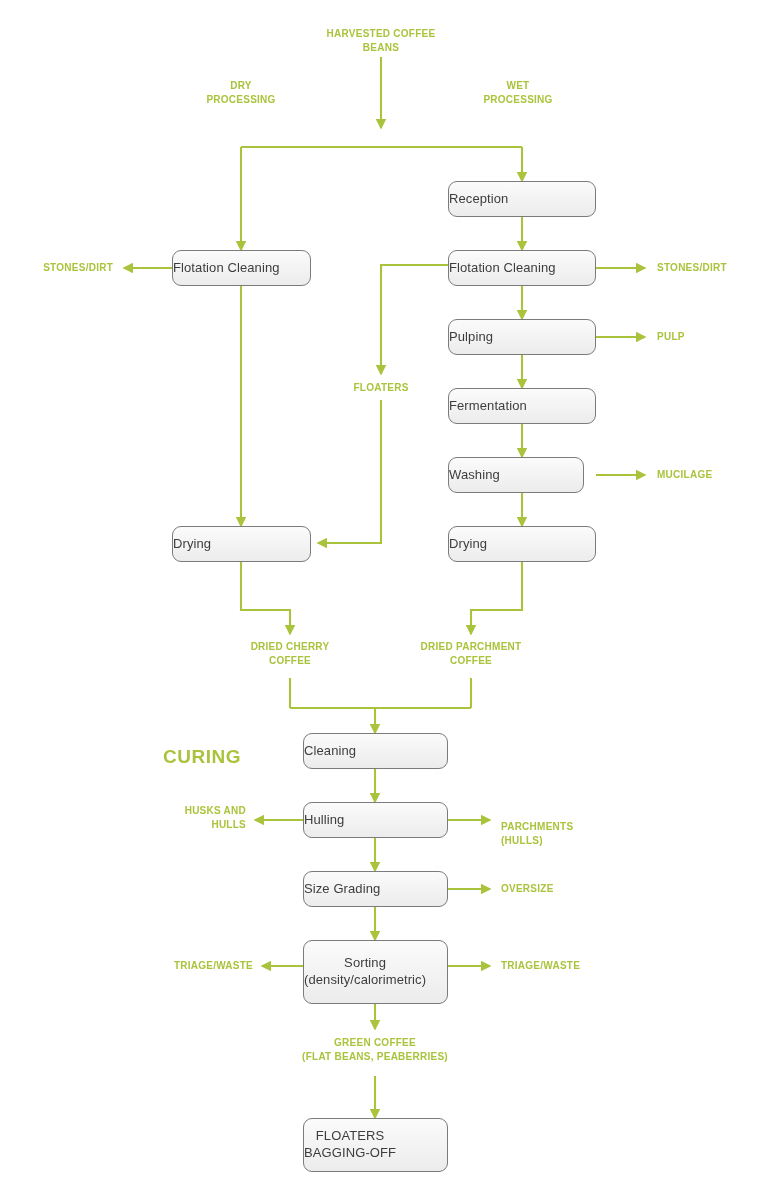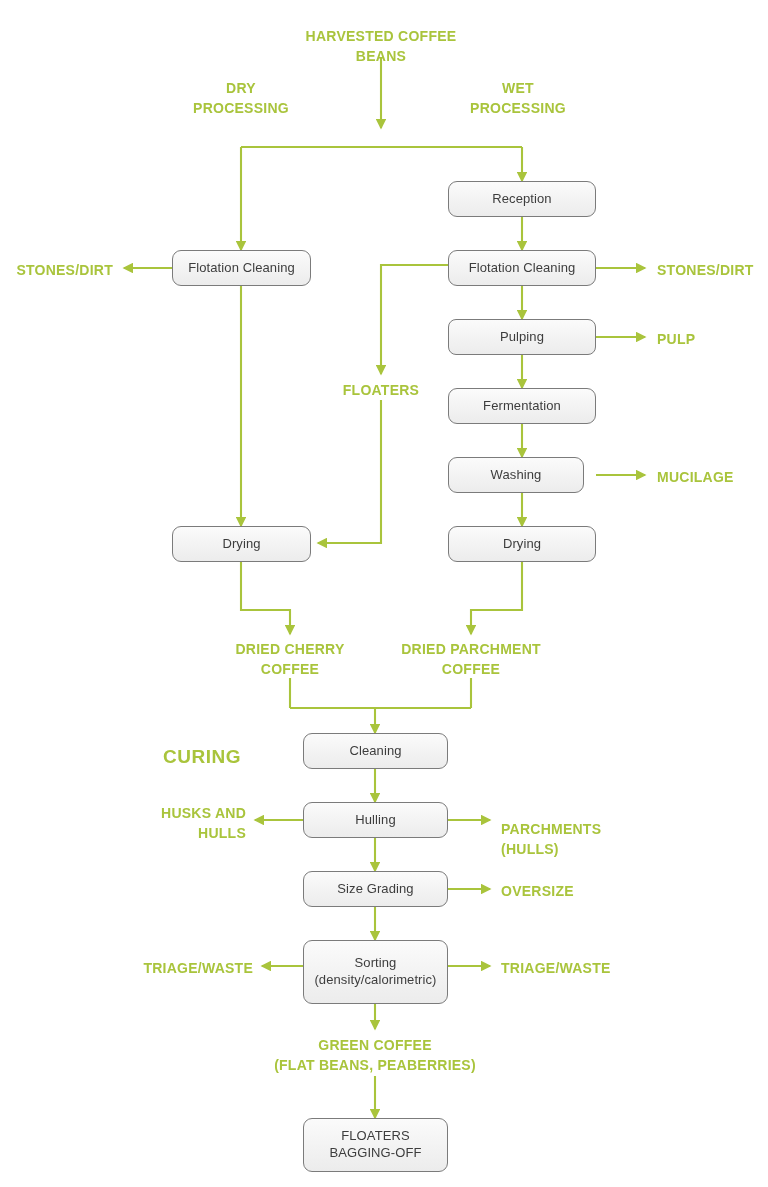--- a/index.html
+++ b/index.html
@@ -30,33 +30,32 @@
     position: absolute;
     box-sizing: border-box;
     border: 1.6px solid #7b7b7b;
     border-radius: 9px;
     background: linear-gradient(to bottom, #fbfbfb 0%, #f4f4f4 45%, #ececec 100%);
     color: #3d3d3d;
     font-size: 13px;
     line-height: 1.28;
     display: flex;
     align-items: center;
-    justify-content: center;
     text-align: center;
     letter-spacing: 0.1px;
   }
   .node .node-label {
     display: block;
     white-space: pre-line;
   }
   .glabel {
     position: absolute;
     color: #a9c43c;
     font-weight: bold;
-    font-size: 14px;
+    font-size: 10px;
     line-height: 1.42;
     letter-spacing: 0.25px;
     text-align: center;
     white-space: pre-line;
     transform: translateX(-50%);
   }
   .glabel.left-align {
     text-align: left;
     transform: none;
   }
@@ -197,21 +196,21 @@
   </div>
 
   <div class="node" style="left:172px; top:250px; width:139px; height:36px;">
     <span class="node-label">Flotation Cleaning</span>
   </div>
 
   <div class="node" style="left:448px; top:250px; width:148px; height:36px;">
     <span class="node-label">Flotation Cleaning</span>
   </div>
 
-  <div class="node" style="left:448px; top:319px; width:148px; height:36px;border-radius:8px;">
+  <div class="node" style="left:448px; top:319px; width:148px; height:36px;">
     <span class="node-label">Pulping</span>
   </div>
 
   <div class="node" style="left:448px; top:388px; width:148px; height:36px;">
     <span class="node-label">Fermentation</span>
   </div>
 
   <div class="node" style="left:448px; top:457px; width:136px; height:36px;">
     <span class="node-label">Washing</span>
   </div>

